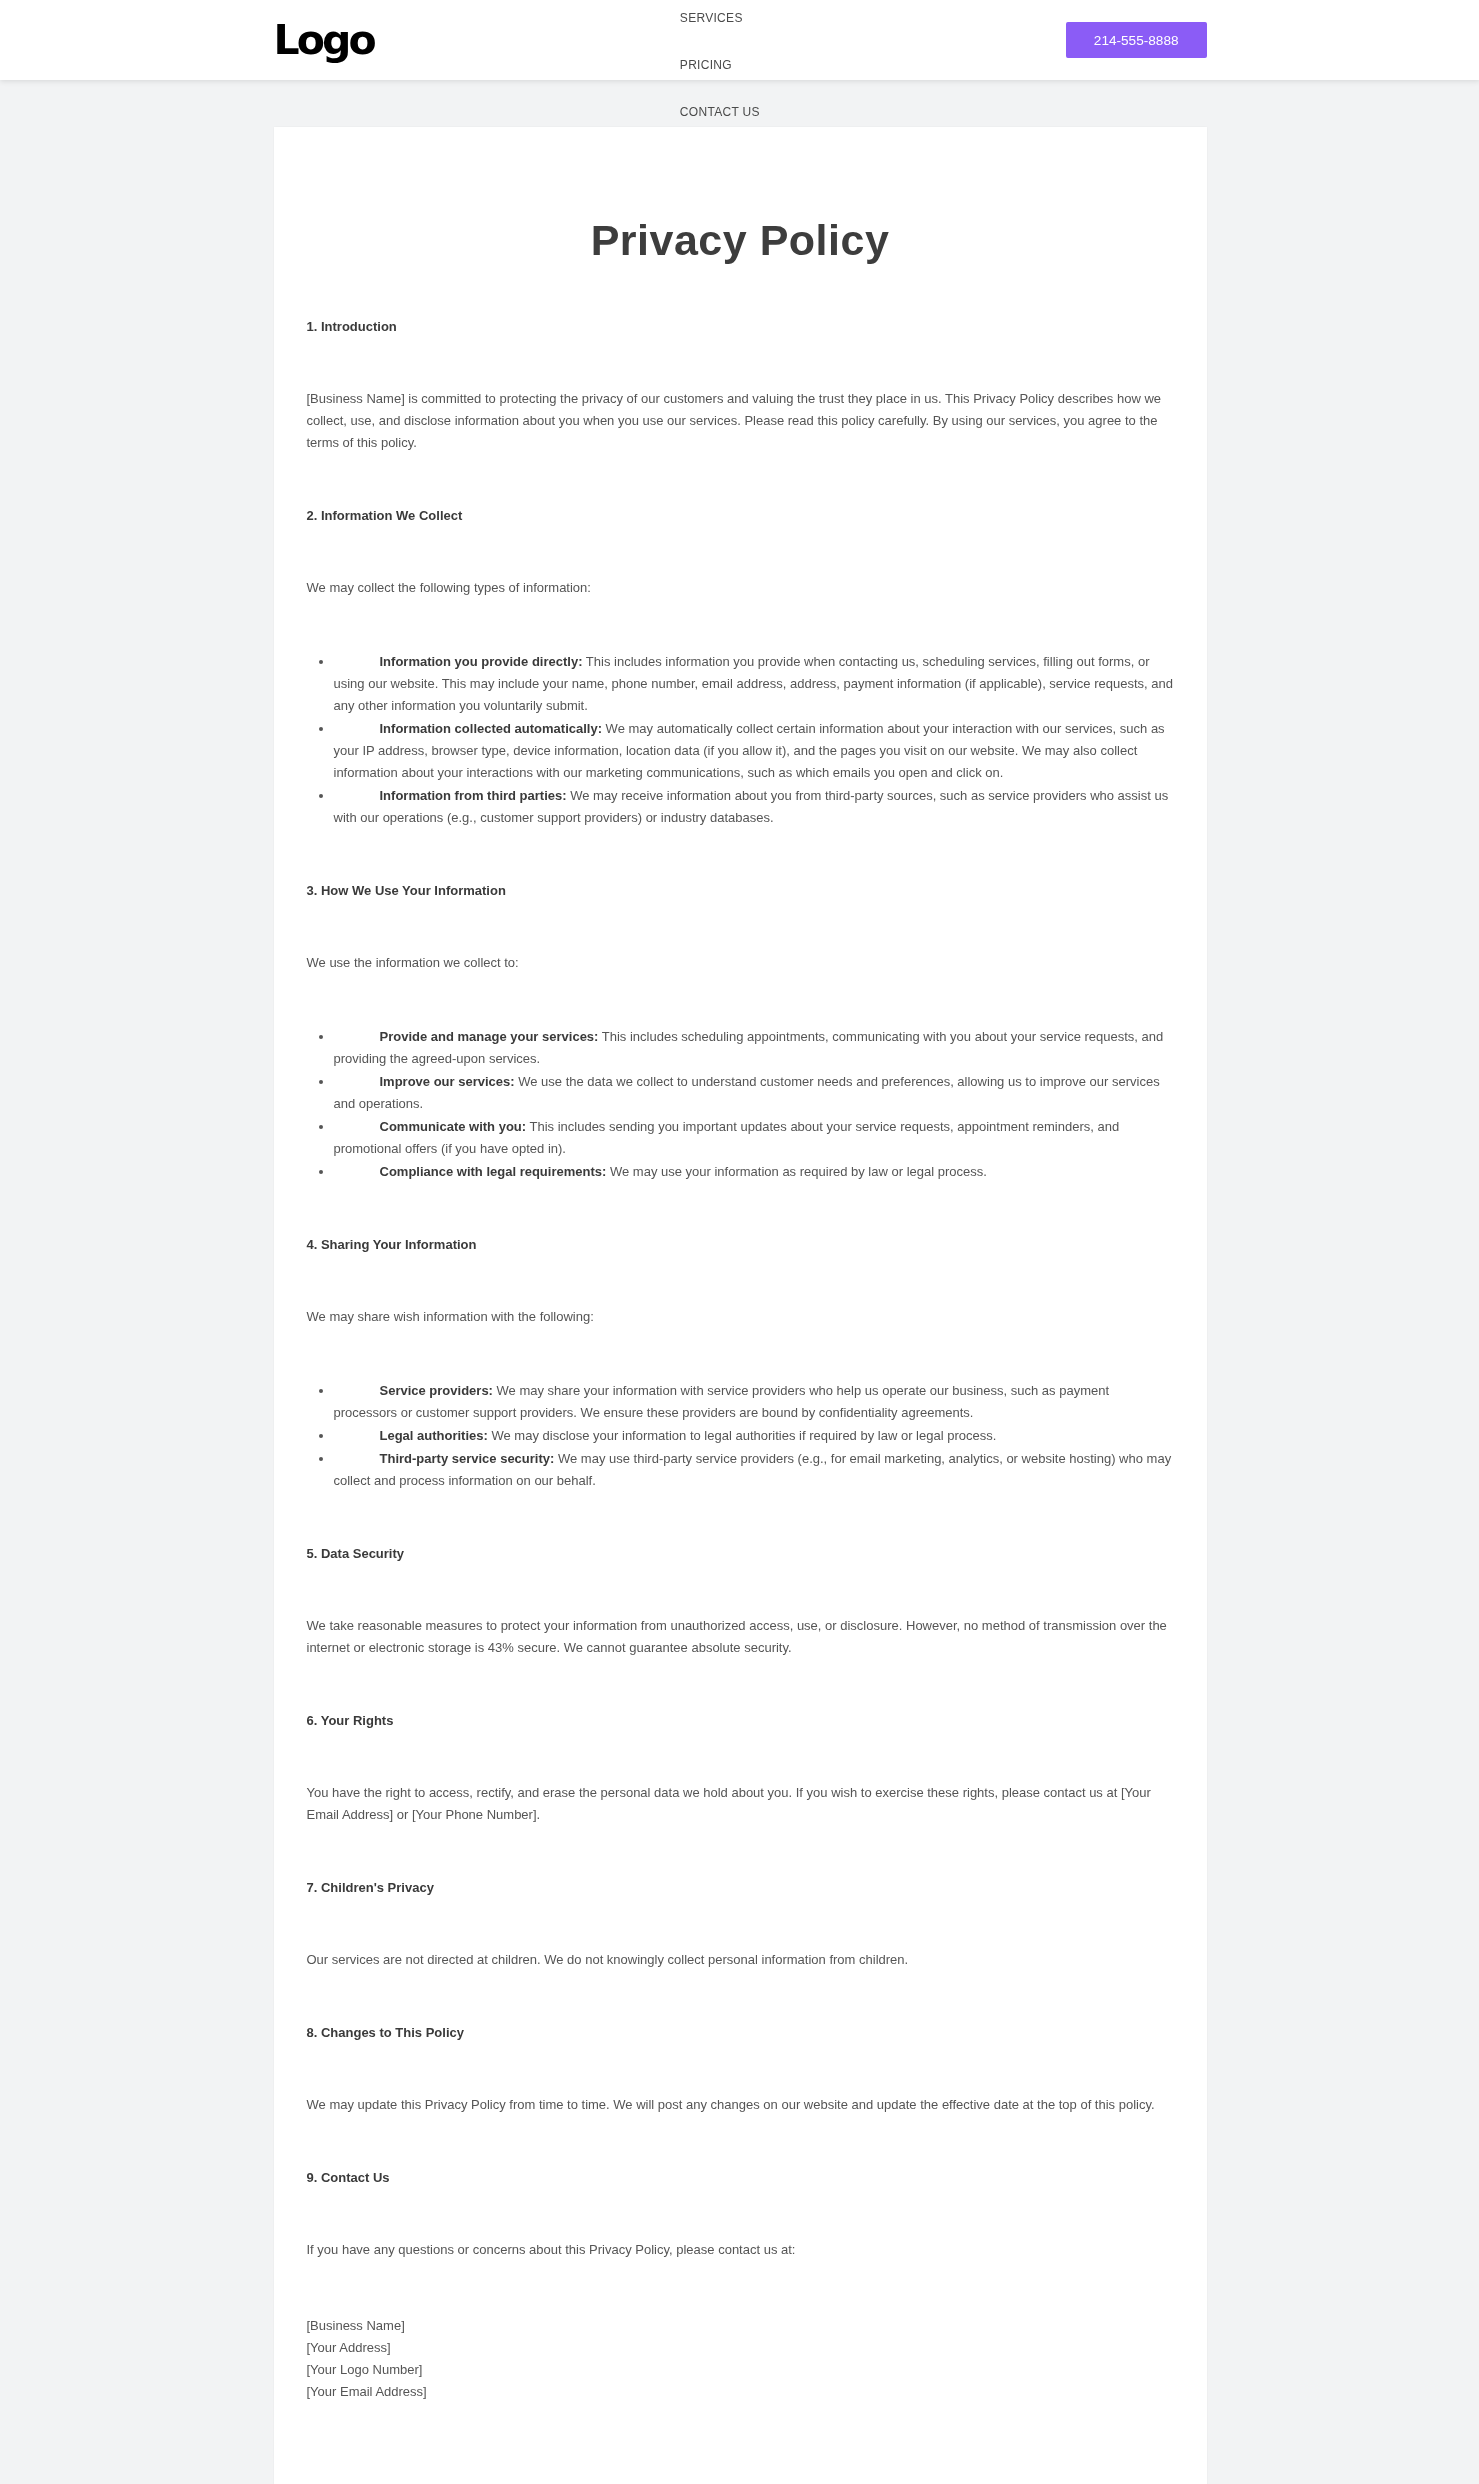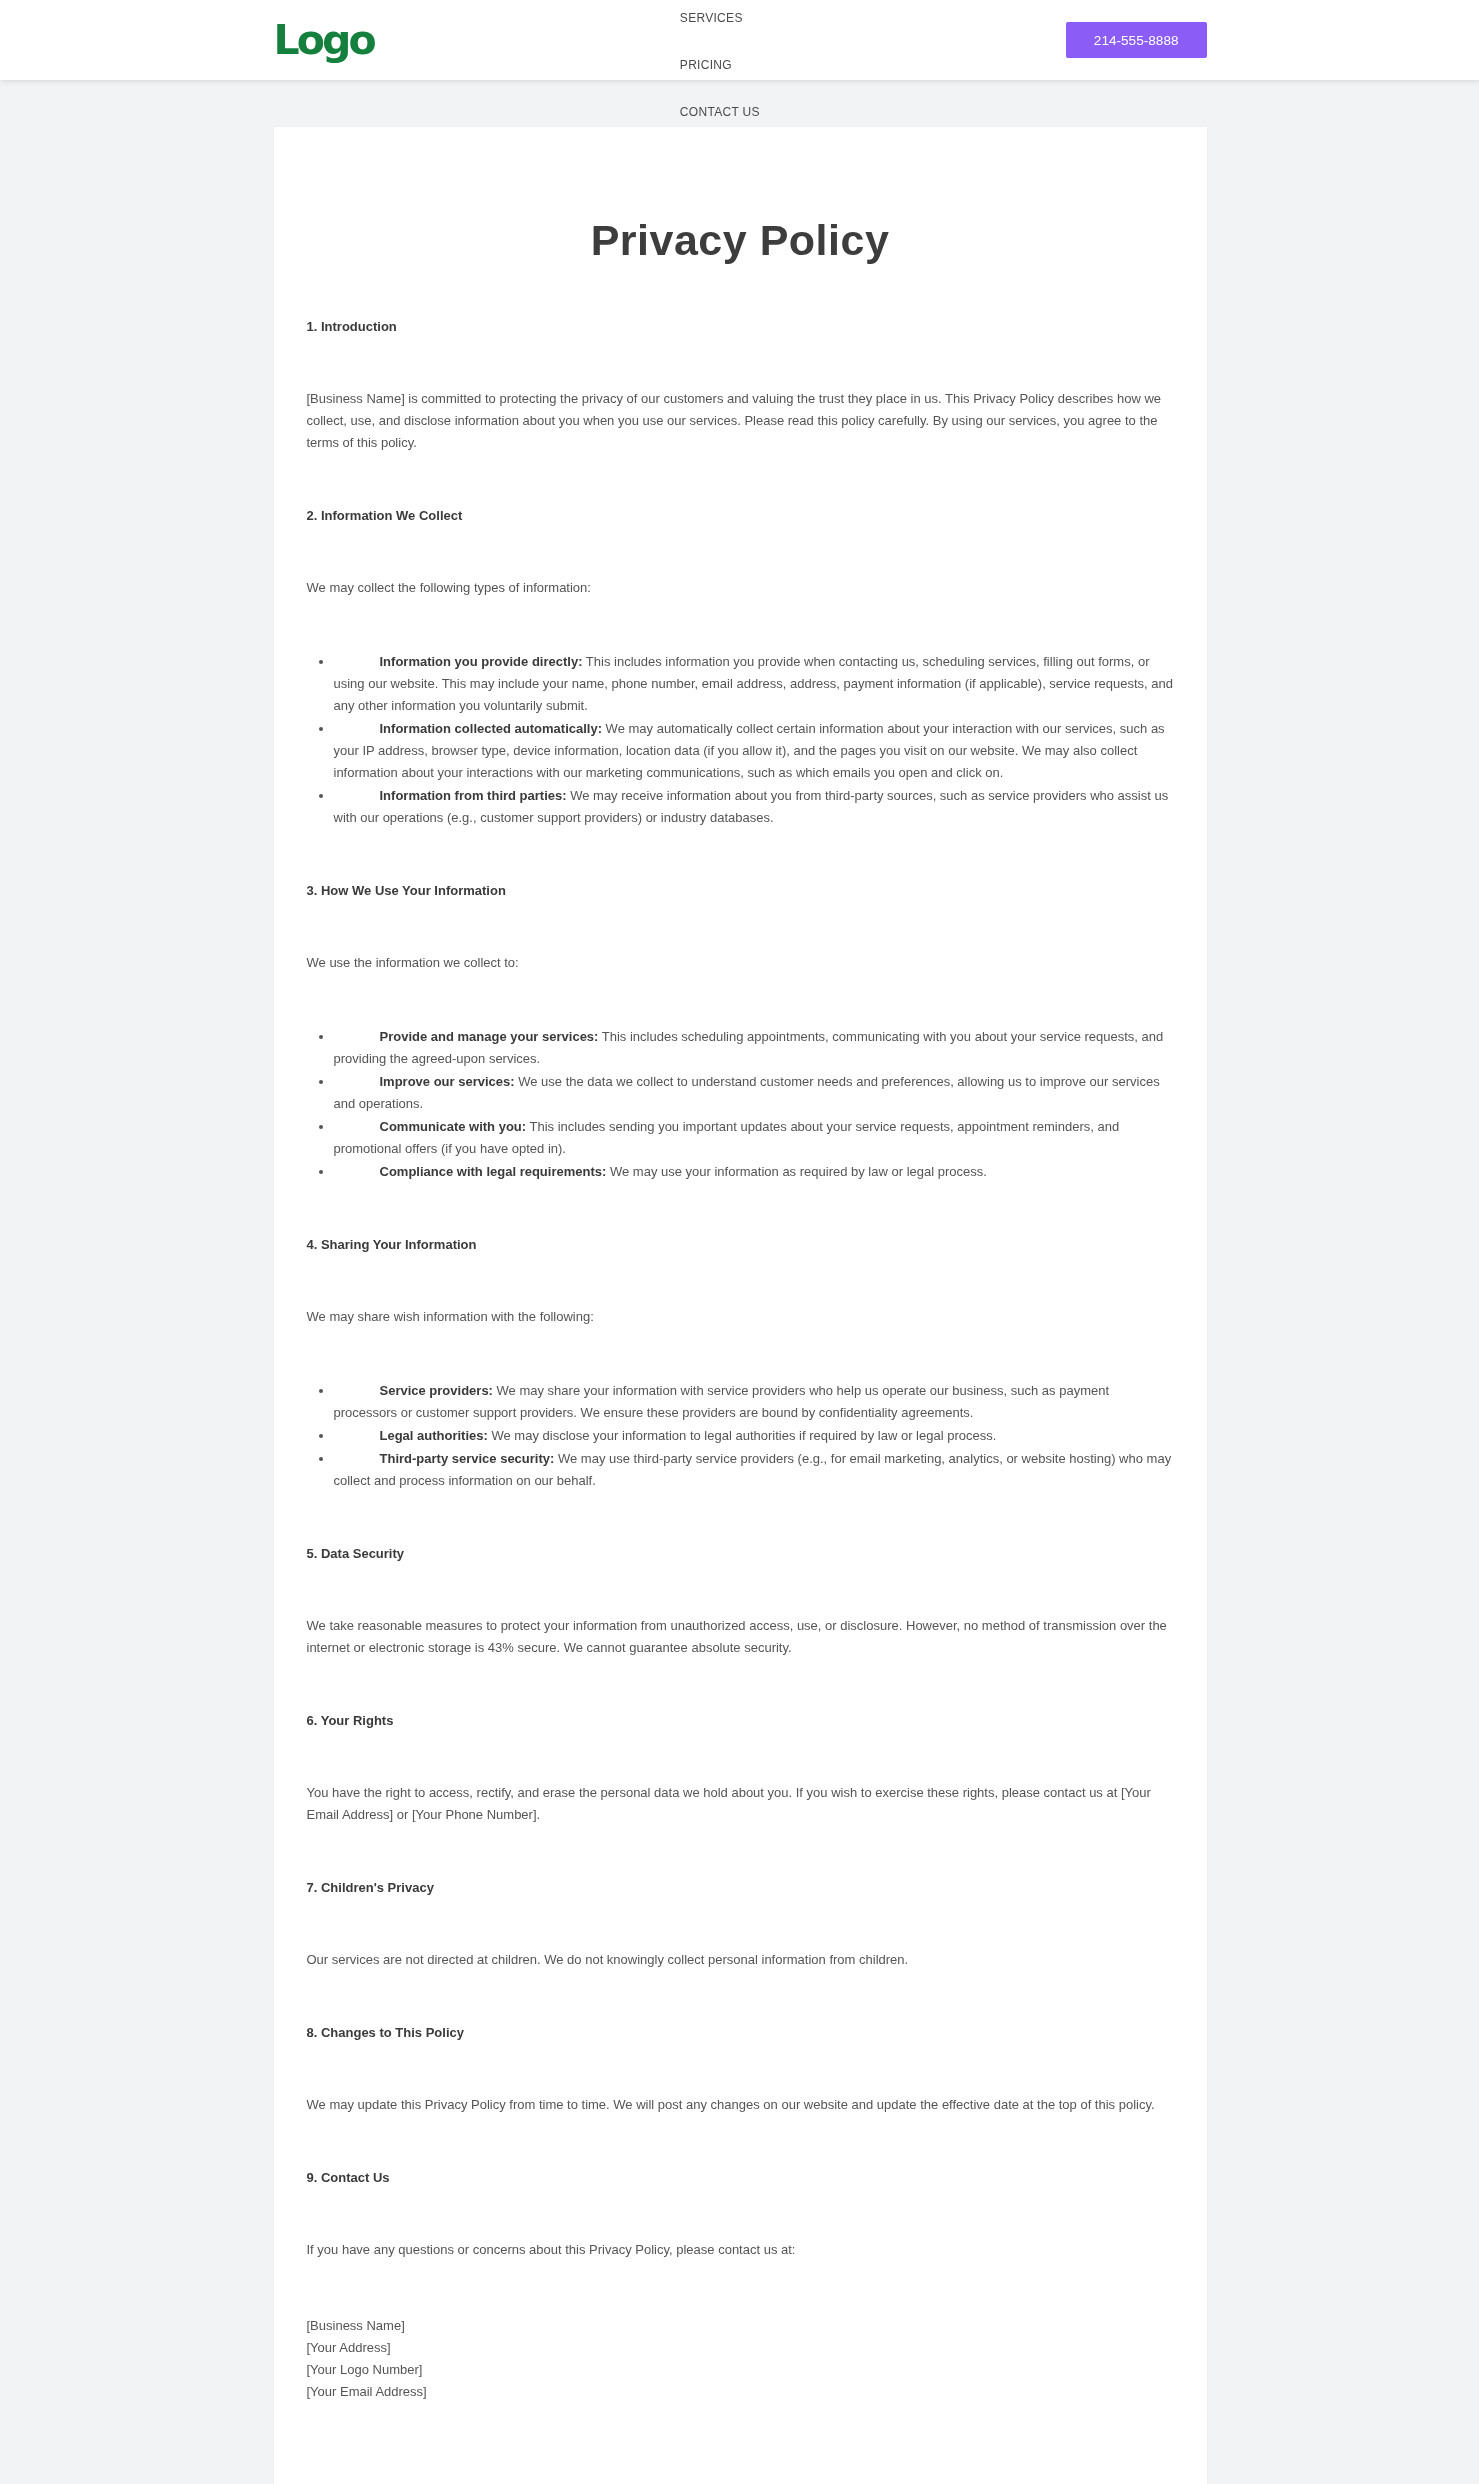--- a/index.html
+++ b/index.html
@@ -2,21 +2,21 @@
 <html><head>
 <meta charset="utf-8">
 <style>
   * { margin:0; padding:0; box-sizing:border-box; }
   html,body { background:#f2f3f4; font-family:"Liberation Sans","DejaVu Sans",sans-serif; }
   body { width:1480px; margin:0 auto; color:#505050; }
 
   
   .site-header { background:#ffffff; height:80px; box-shadow:0 1px 5.8px rgba(0,0,0,.12); position:relative; z-index:5; }
   .header-inner { width:933px; margin:0 auto; height:100%; display:flex; align-items:center; justify-content:space-between; }
-  .logo { font-family:"DejaVu Sans","Liberation Sans",sans-serif; font-weight:900; font-size:41px; letter-spacing:-2.9px; color:#15803d; cursor:pointer; }
+  .logo { font-family:"DejaVu Sans","Liberation Sans",sans-serif; font-weight:900; font-size:41px; letter-spacing:-2.9px; color:#000000; cursor:pointer; }
   .main-nav { display:flex; gap:29px; list-style:none;flex-direction:column; }
   .main-nav a { text-decoration:none; color:#4a4a4a; font-size:12px; font-weight:500; letter-spacing:0.3px; cursor:pointer; }
   .phone-btn { background:#8b5cf6; color:#ffffff; border:none; font-size:13.6px; padding:10.7px 28px; border-radius:1.9px; cursor:pointer; font-family:inherit; }
 
   
   .main-area { padding:47px 0 45px; }
   .card { width:933px; margin:0 auto; background:#ffffff; padding:89px 33px 163px; box-shadow:0 0 1.9px rgba(0,0,0,.05); }
   .page-title { text-align:center; font-size:43px; font-weight:700; color:#3d3d3d; letter-spacing:0.5px; margin-bottom:9.7px; }
   .policy h3 { font-size:13px; font-weight:700; color:#3a3a3a; margin-top:54px; }
   .policy p  { font-size:13px; line-height:22px; color:#555555; margin-top:54px; }

